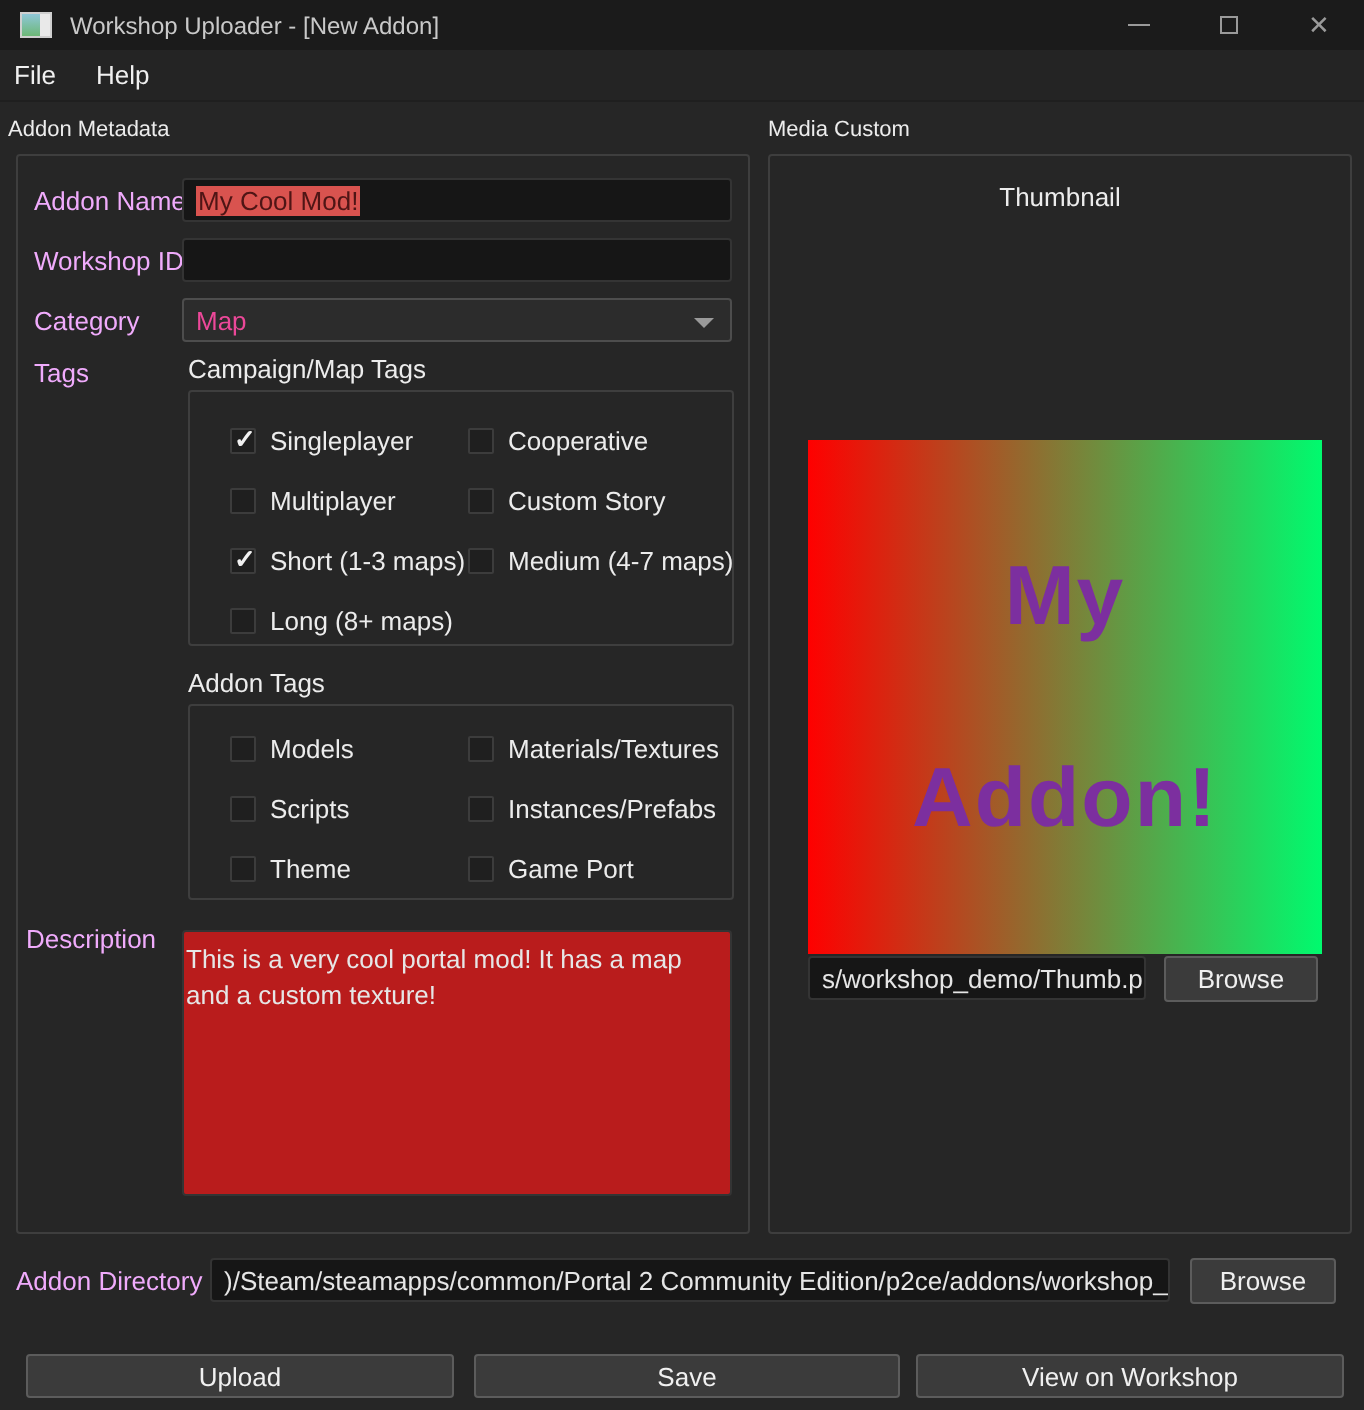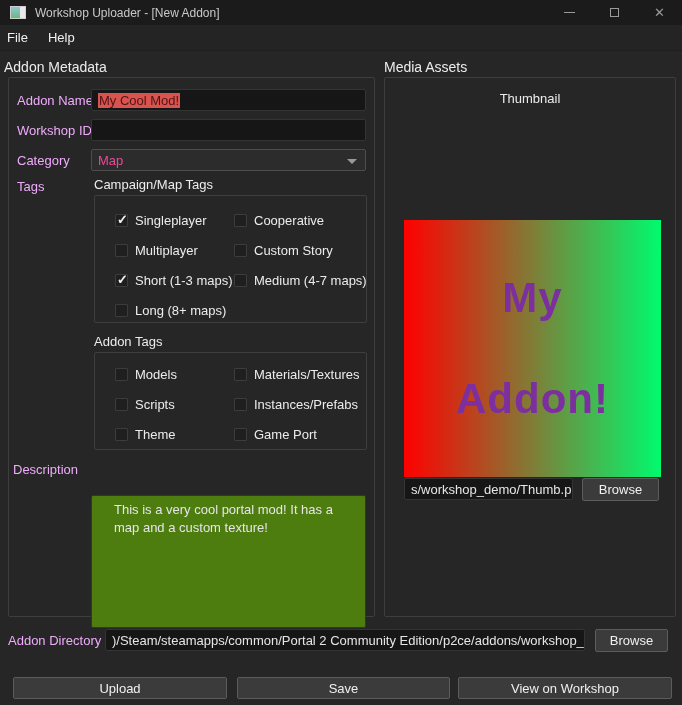--- a/index.html
+++ b/index.html
@@ -21,43 +21,43 @@
   .win-btn { width:45px; height:100%; display:flex; align-items:center; justify-content:center;
     color:#9a9a9a; font-size:13px; }
   .icon-min { width:11px; height:1px; background:#9a9a9a; display:inline-block; }
   .icon-max { width:9px; height:9px; border:1px solid #9a9a9a; display:inline-block; }
   
   .menubar { position:absolute; left:0; top:25px; width:682px; height:26px;
     background:#242424; border-bottom:1px solid #1f1f1f; display:flex; align-items:center; }
   .menu-item { padding:0 10px; height:100%; display:flex; align-items:center; color:#f0f0f0; }
   .menu-item:first-child { padding-left:7px; }
   
-  .section-label { position:absolute; font-size:14px; color:#ececec; }
+  .section-label { position:absolute; font-size:11px; color:#ececec; }
   .groupbox { position:absolute; border:1px solid #3e3e3e; border-radius:2px; }
   
   .flabel { position:absolute; color:#f0abfc; }
   .tinput { position:absolute; background:#161616; border:1px solid #343434; border-radius:2px;
     color:#e6e6e6; display:flex; align-items:center; padding:0 6px; height:22px;
     white-space:nowrap; overflow:hidden; }
   .sel { background:#d9534f; color:#4f1515; padding:0 1px; }
   .combo { position:absolute; background:#2c2c2c; border:1px solid #4d4d4d; border-radius:2px;
     height:22px; display:flex; align-items:center; padding:0 6px; color:#ec4899; }
   .combo-arrow { position:absolute; right:8px; top:9px; width:0; height:0;
     border-left:5px solid transparent; border-right:5px solid transparent;
     border-top:5px solid #9a9a9a; }
   .inner-title { position:absolute; color:#ececec; }
   .check-grid { position:absolute; display:grid; grid-template-columns:119px auto;
     row-gap:15px; align-content:start; }
   .check-item { display:flex; align-items:center; gap:7px; white-space:nowrap; }
   .checkbox { width:13px; height:13px; background:#1f1f1f; border:1px solid #3c3c3c;
     border-radius:1px; position:relative; flex:none; }
   .checkbox.checked::after { content:"\2713"; position:absolute; left:1px; top:-3px;
     color:#f0f0f0; font-size:13px; font-weight:bold; }
-  .textarea { position:absolute; background:#4d7c0f; border:1px solid #343434; border-radius:2px;
-    color:#e6e6e6; padding:5px 22px; line-height:1.35;margin-top:30px; }
+  .textarea { position:absolute; background:#b91c1c; border:1px solid #343434; border-radius:2px;
+    color:#e6e6e6; padding:5px 1px; line-height:1.35; }
   .btn { position:absolute; background:#3b3b3b; border:1px solid #5c5c5c; border-radius:2px;
     color:#f0f0f0; display:flex; align-items:center; justify-content:center; font-size:13px; }
   
   .thumb-label { position:absolute; left:0; width:100%; text-align:center; }
   .thumb-img { position:absolute; background:linear-gradient(90deg,#ff0000,#00fa6e);
     display:flex; flex-direction:column; align-items:center; justify-content:space-evenly;
     font-size:42px; color:#7c2f9f; font-weight:bold; letter-spacing:1px;margin-top:12px; }
 </style>
 </head>
 <body>
@@ -79,21 +79,21 @@
         </div>
     </div>
   </div>
 
   <div class="menubar">
     <div class="menu-item">File</div>
     <div class="menu-item">Help</div>
   </div>
 
   <div class="section-label" style="left:4px; top:59px;">Addon Metadata</div>
-  <div class="section-label" style="left:384px; top:59px;">Media Assets</div>
+  <div class="section-label" style="left:384px; top:59px;">Media Custom</div>
 
   <div class="groupbox" style="left:8px; top:77px; width:367px; height:540px;">
 
     <div class="flabel" style="left:8px; top:15px;">Addon Name</div>
     <div class="tinput" style="left:82px; top:11px; width:275px;">
       <span class="sel">My Cool Mod!</span>
     </div>
 
     <div class="flabel" style="left:8px; top:45px;">Workshop ID</div>
     <div class="tinput" style="left:82px; top:41px; width:275px;">

